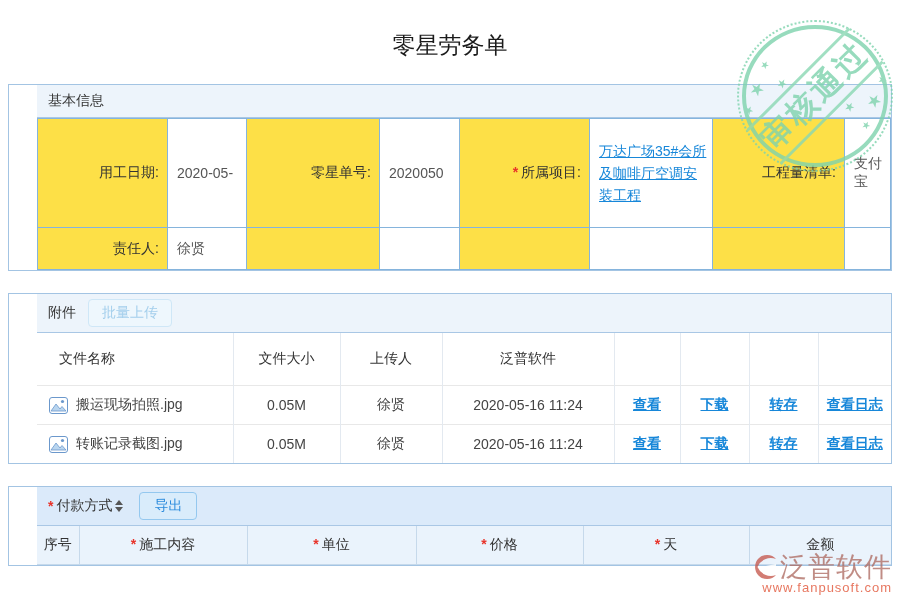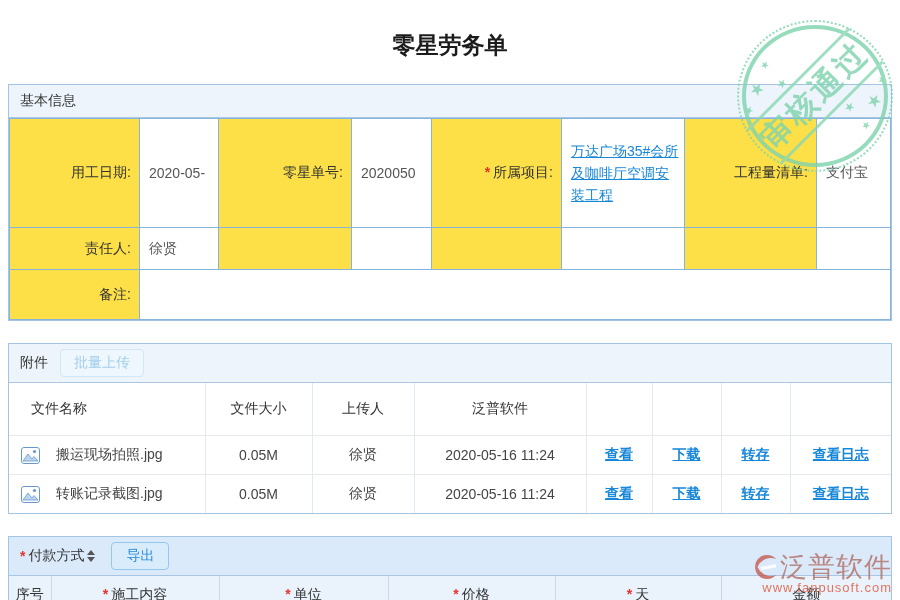--- a/index.html
+++ b/index.html
@@ -1,18 +1,18 @@
 <!DOCTYPE html>
 <html><head>
 <meta charset="utf-8">
 <style>
   html,body{width:900px;height:600px;margin:0;overflow:hidden;background:#fff;
     font-family:"Liberation Sans","DejaVu Sans",sans-serif;position:relative;}
-  .page-title{margin:30px 0 0;text-align:center;font-size:23px;font-weight:bold;color:#1b1b1b;height:32px;}
-  .panel{margin:22px 8px 0;border:1px solid #a3c4e3;}
+  .page-title{margin:30px 0 0;text-align:center;font-size:23px;font-weight:normal;color:#1b1b1b;height:32px;}
+  .panel{margin:22px 8px 0;border:1px solid #a3c4e3;padding-left:28px;}
   .panel.first{margin-top:22px;}
   .sec-head{background:#edf4fb;padding:5px 11px;font-size:14px;color:#333;
     border-bottom:1px solid #a9c7e5;display:flex;align-items:center;min-height:22px;}
   .sec-head.blue{background:#dbeafa;}
   
   table{border-collapse:collapse;table-layout:fixed;width:100%;}
   .info td{border:1px solid #85b4dd;font-size:14px;vertical-align:middle;margin-left:40px;}
   .info .lbl{background:#fde047;text-align:right;padding:4px 8px 4px 2px;color:#333;}
   .info .val{background:#fff;text-align:left;padding:4px 4px 4px 9px;color:#555;}
   .r1 td{height:100px;}
@@ -25,21 +25,21 @@
     color:#a4cfec;font-size:14px;padding:4px 13px;cursor:pointer;}
   .btn-export{margin-left:8px;background:#d9ecfb;border:1px solid #94c8ef;border-radius:4px;
     color:#2b8bdd;font-size:14px;padding:4px 14px;cursor:pointer;}
   
   .att th{font-weight:normal;font-size:14px;color:#333;height:50px;border-right:1px solid #e3e9f0;text-align:center;}
   .att th.name{text-align:left;padding-left:22px;}
   .att th:last-child,.att td:last-child{border-right:none;}
   .att td{font-size:14px;color:#444;height:36px;text-align:center;
     border-top:1px solid #e8e8e8;border-right:1px solid #e3e9f0;}
   .att td.name{text-align:left;padding-left:12px;}
-  .fcell{display:flex;align-items:center;gap:16px;}
+  .fcell{display:flex;align-items:center;gap:8px;}
   .alink{color:#1787d9;font-weight:600;text-decoration:underline;cursor:pointer;}
   
   .spinner{display:inline-flex;flex-direction:column;margin:0 8px 0 3px;cursor:pointer;}
   .tri-up{width:0;height:0;border-left:4px solid transparent;border-right:4px solid transparent;
     border-bottom:5px solid #555;margin-bottom:2px;}
   .tri-down{width:0;height:0;border-left:4px solid transparent;border-right:4px solid transparent;
     border-top:5px solid #555;}
   .boq th{background:#eaf3fc;font-weight:normal;font-size:14px;color:#333;height:36px;
     border:1px solid #c6d9eb;border-top:none;text-align:center;}
   .boq th:first-child,.boq td:first-child{border-left:none;}
@@ -114,24 +114,20 @@
     <tr class="r2">
       <td class="lbl"><span>责任人:</span></td>
       <td class="val"><span>徐贤</span></td>
       <td class="lbl empty2"></td>
       <td class="val"></td>
       <td class="lbl"></td>
       <td class="val"></td>
       <td class="lbl"></td>
       <td class="val"></td>
     </tr>
-    <tr class="r3">
-      <td class="lbl"><span>备注:</span></td>
-      <td class="val" colspan="7"><span></span></td>
-    </tr>
   </tbody>
     </table>
 </div>
 
 <div class="panel">
   <div class="sec-head">
     <span>附件</span>
     <button class="btn-upload">批量上传</button>
   </div>
   <table class="att">

